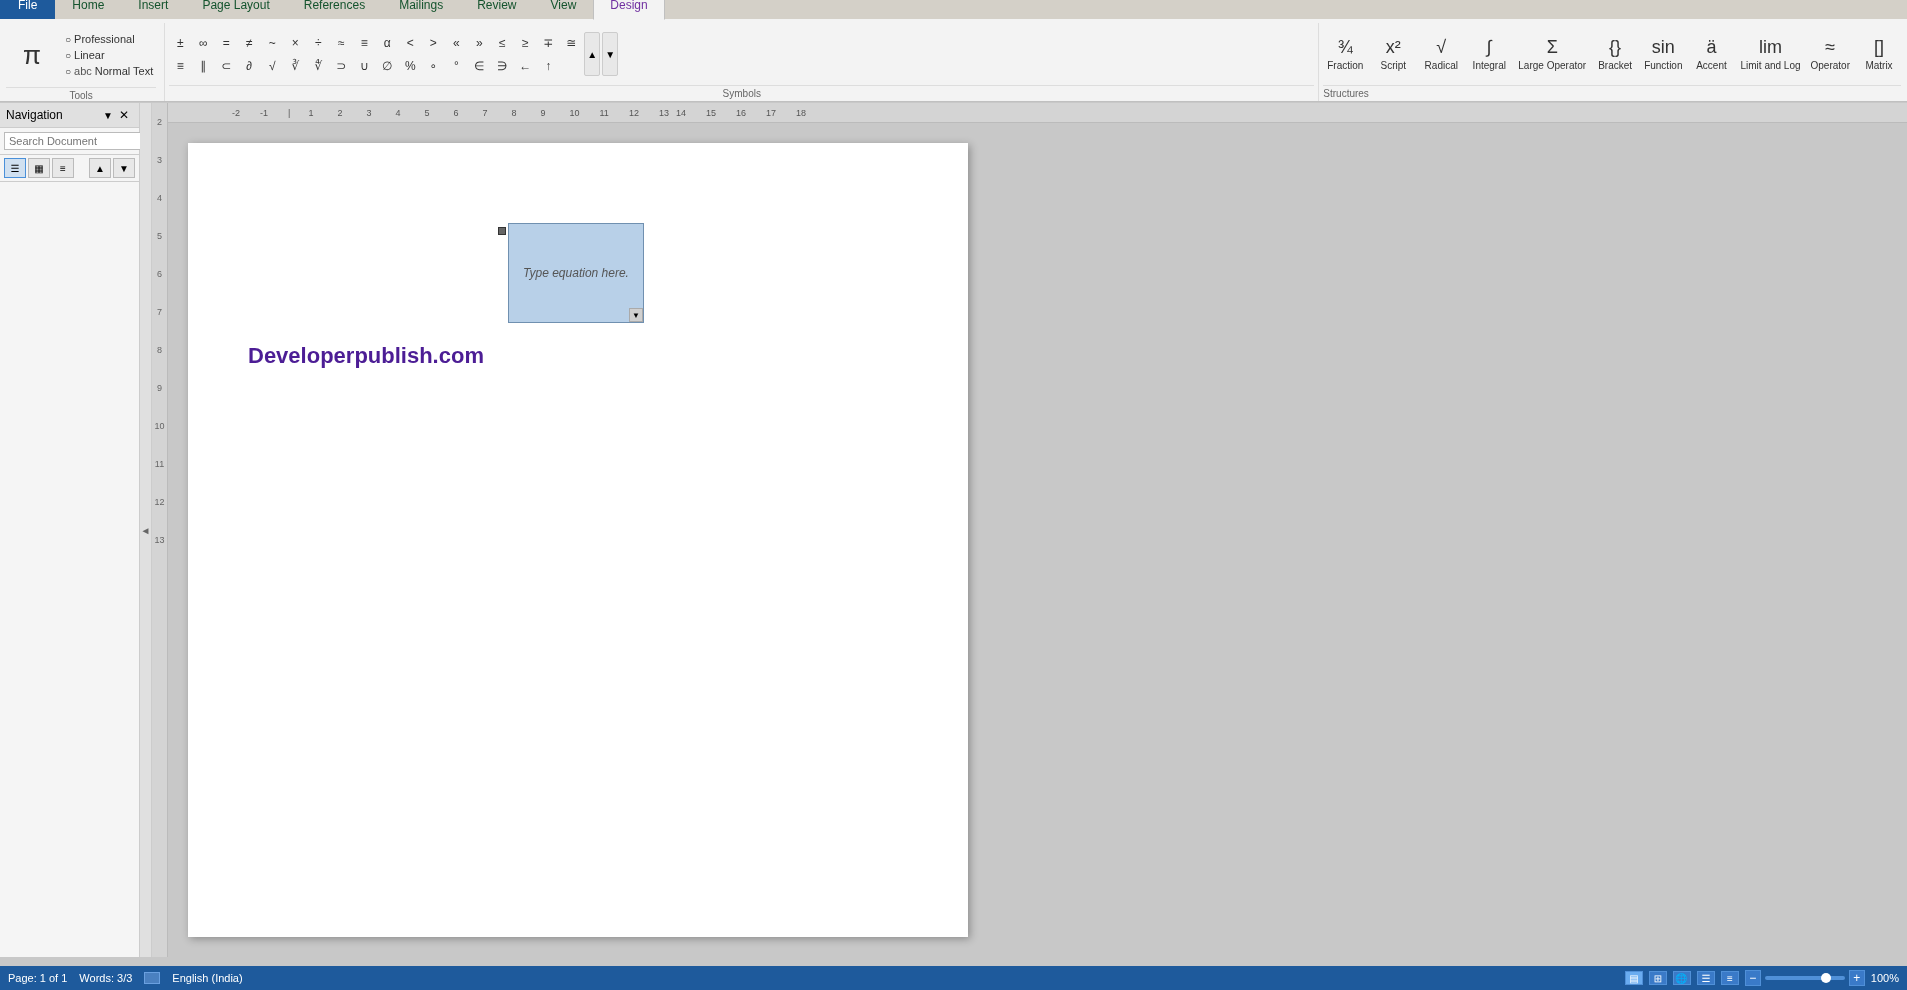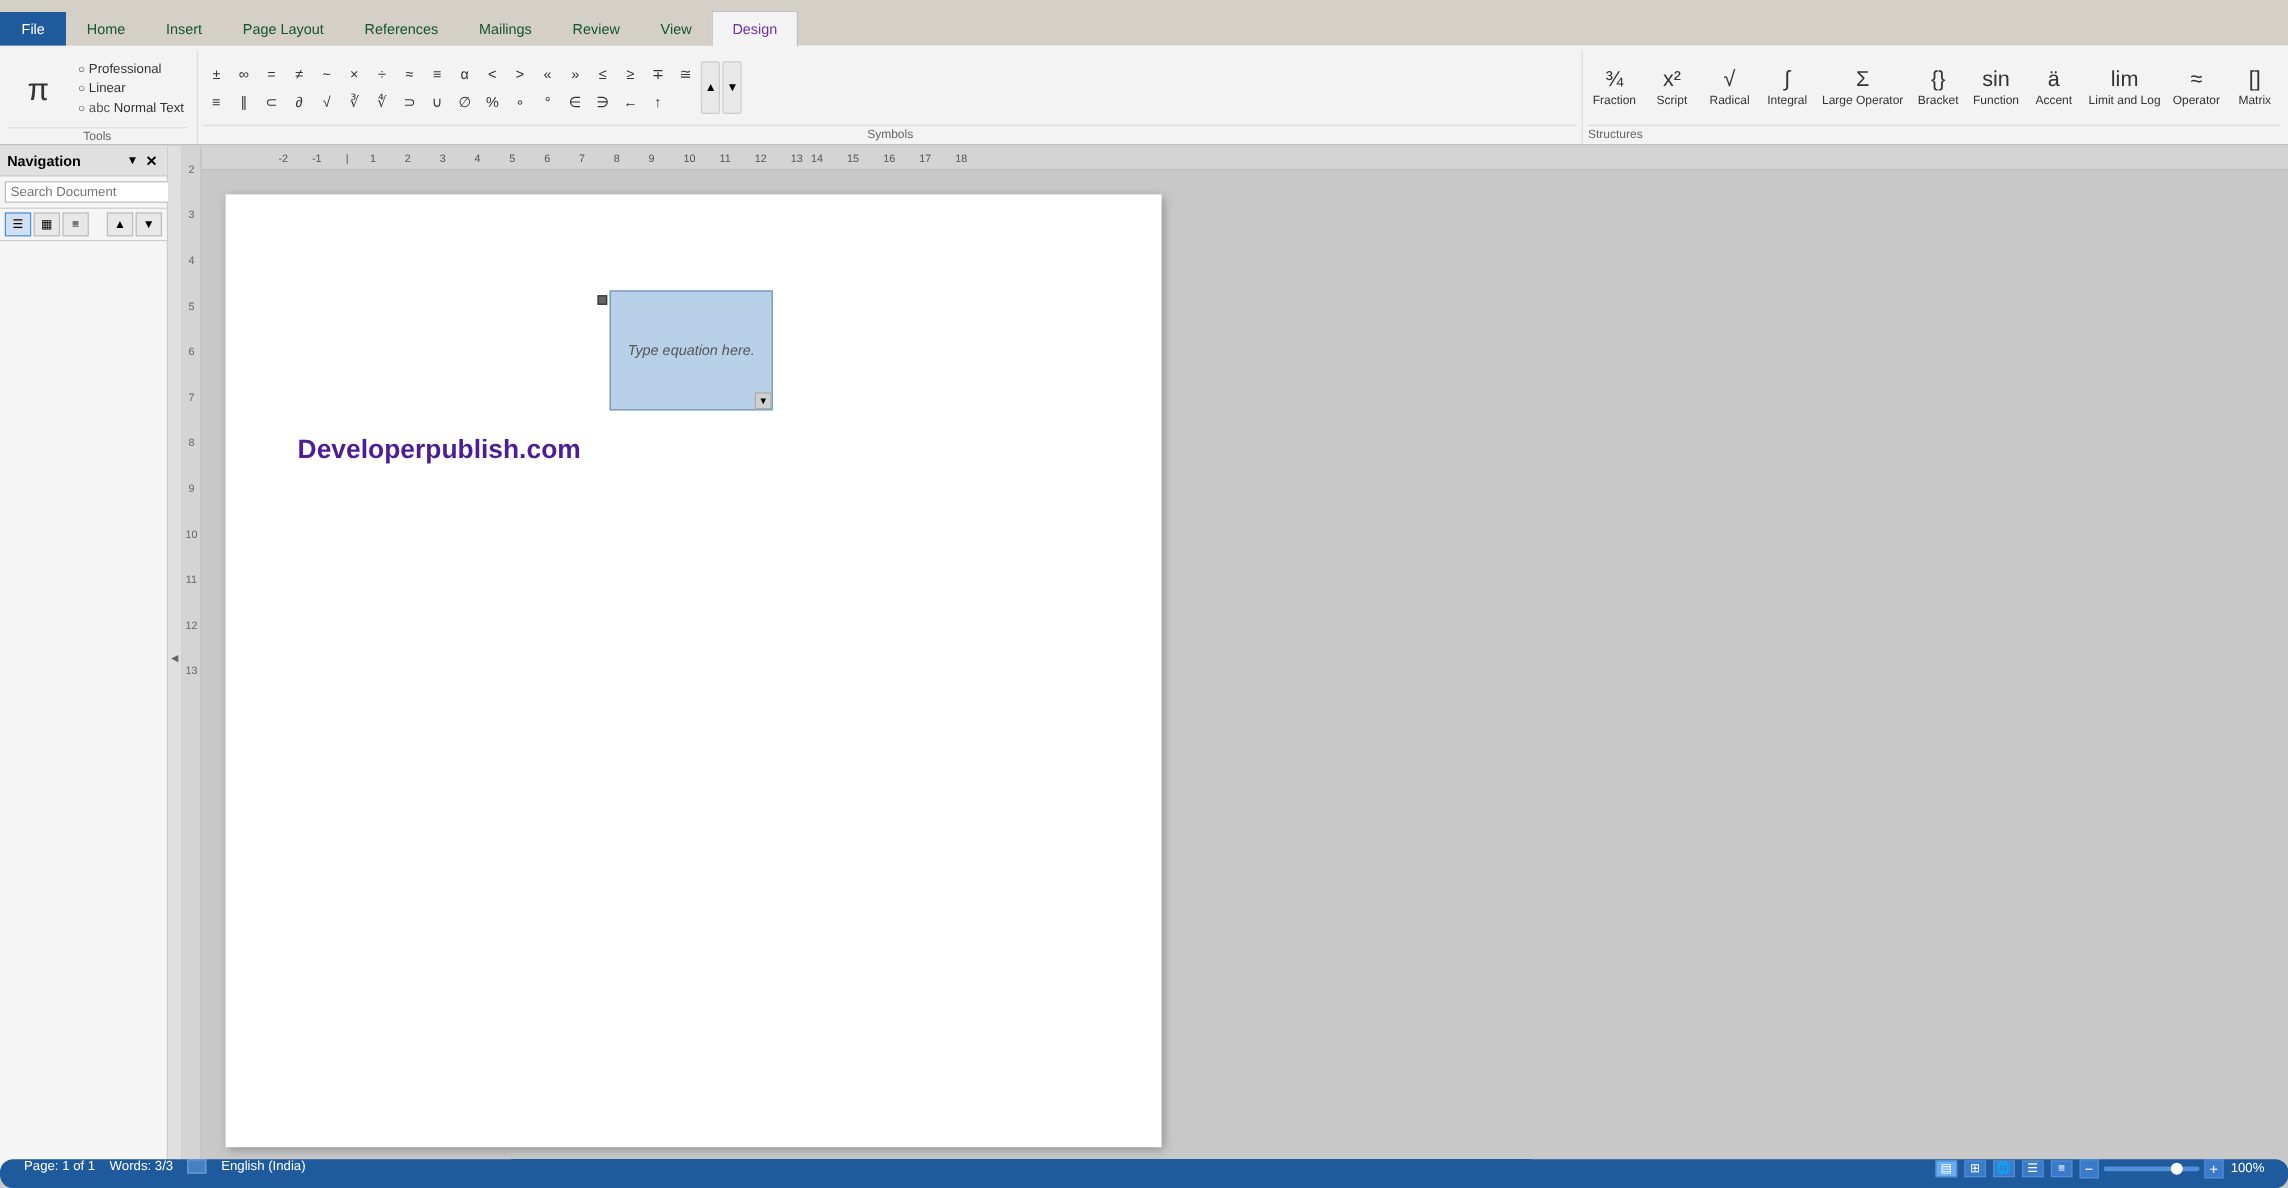--- a/index.html
+++ b/index.html
@@ -9,21 +9,21 @@
     .ribbon {
       background: #f3f3f3;
       border-bottom: 1px solid #c8c8c8;
     }
 
     
     .tab-bar {
       display: flex;
       align-items: flex-end;
       background: #d4d0c8;
-      height: 38px;
+      height: 19px;
       padding-left: 0;
       text-align: right;
     }
 
     .tab {
       padding: 5px 16px;
       font-size: 12px;
       cursor: pointer;
       height: 28px;
       display: flex;
@@ -191,21 +191,21 @@
       flex-shrink: 0;
     }
     .nav-header {
       display: flex;
       align-items: center;
       justify-content: space-between;
       padding: 4px 6px;
       background: #e0e0e0;
       border-bottom: 1px solid #ccc;
       font-size: 12px;
-      font-weight: bold;
+      font-weight: normal;
       gap: 38px;
     }
     .nav-header-controls {
       display: flex;
       align-items: center;
       gap: 2px;
     }
     .nav-close-btn {
       cursor: pointer;
       font-size: 12px;
@@ -392,30 +392,29 @@
       font-size: 22px;
       font-weight: bold;
       color: #4c1d95;
     }
 
     
     .status-bar {
       height: 24px;
       background: #1e5a9c;
       display: flex;
-      align-items: flex-start;
-      padding: 0 20px;
+      align-items: center;
+      padding: 0 8px;
       color: white;
       font-size: 11px;
       justify-content: space-between;
       position: fixed;
       bottom: 0;
       left: 0;
       right: 0;
-      border-radius: 11px;
     }
     .status-left { display: flex; gap: 12px; }
     .status-right { display: flex; align-items: center; gap: 6px; }
 
     .zoom-controls {
       display: flex;
       align-items: center;
       gap: 4px;
     }
     .zoom-btn {

